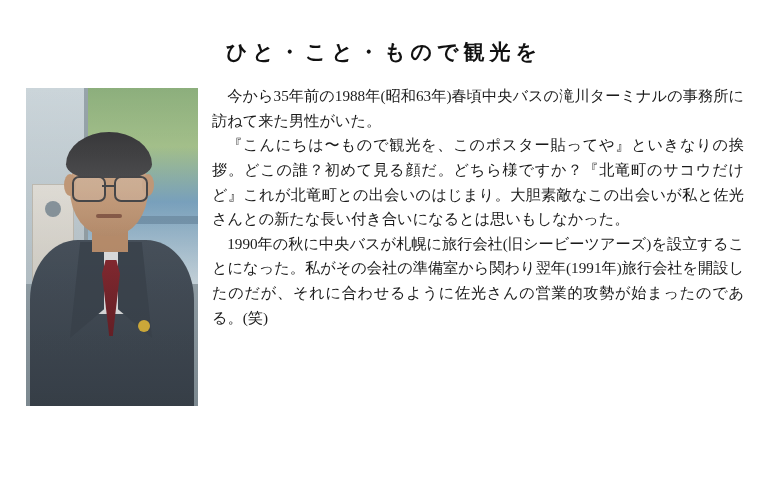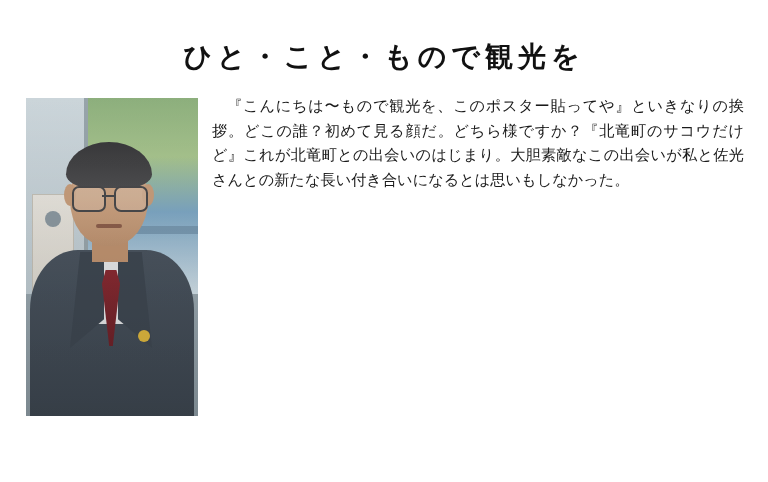--- a/index.html
+++ b/index.html
@@ -17,21 +17,21 @@
   .page {
     position: relative;
     width: 768px;
     height: 482px;
     box-sizing: border-box;
     padding: 0 24px;
   }
   .doc-title {
     margin: 38px 0 0 0;
     text-align: center;
-    font-size: 28px;
+    font-size: 21px;
     font-weight: bold;
     letter-spacing: 5px;
     color: #111111;
   }
   .byline {
     margin: 27px 0 0 0;
     text-align: center;
     font-size: 15.5px;
     font-weight: bold;
     color: #141414;
@@ -186,17 +186,19 @@
       <span class="ph-hair"></span>
       <span class="ph-glasses">
         <span class="lens l"></span>
         <span class="bridge"></span>
         <span class="lens r"></span>
       </span>
       <span class="ph-mouth"></span>
       <span class="ph-grad"></span>
     </figure>
 
+    <p class="para">今から35年前の1988年(昭和63年)春頃中央バスの滝川ターミナルの事務所に訪ねて来た男性がいた。</p>
     <p class="para">『こんにちは〜もので観光を、このポスター貼ってや』といきなりの挨拶。どこの誰？初めて見る顔だ。どちら様ですか？『北竜町のサコウだけど』これが北竜町との出会いのはじまり。大胆素敵なこの出会いが私と佐光さんとの新たな長い付き合いになるとは思いもしなかった。</p>
+    <p class="para">1990年の秋に中央バスが札幌に旅行会社(旧シービーツアーズ)を設立することになった。私がその会社の準備室から関わり翌年(1991年)旅行会社を開設したのだが、それに合わせるように佐光さんの営業的攻勢が始まったのである。(笑)</p>
     <div class="clear"></div>
   </div>
 
 </div>
 
 </body></html>

